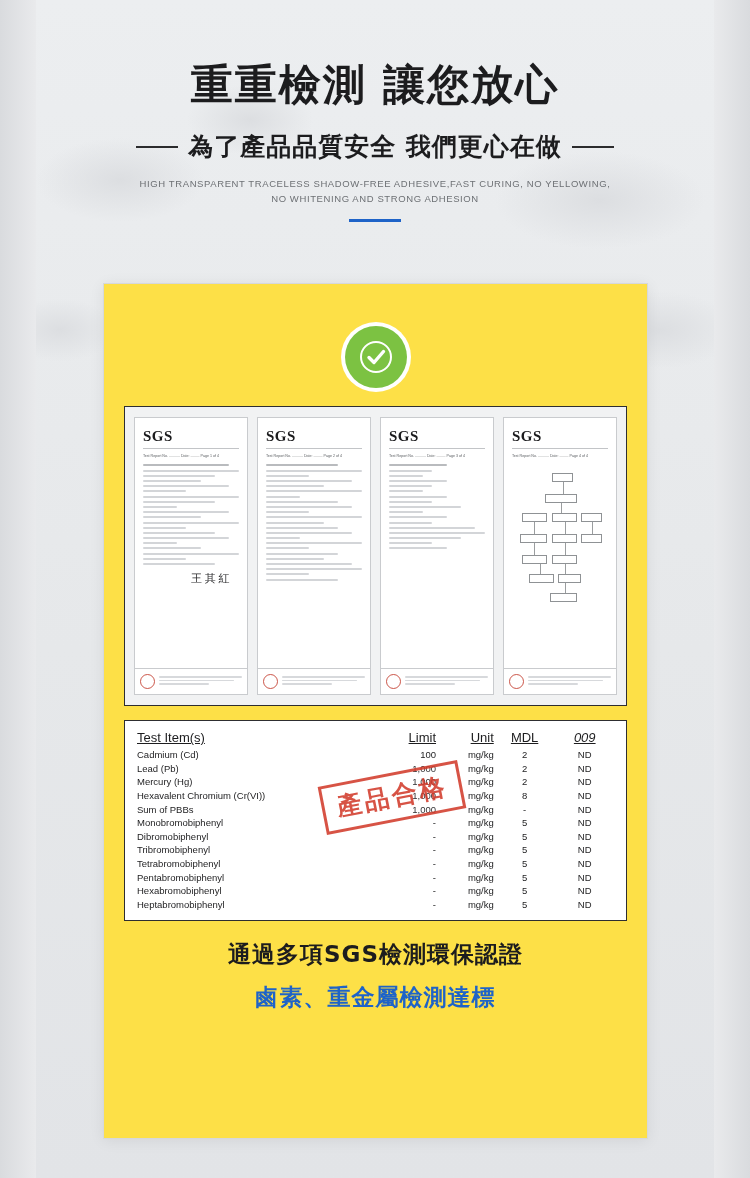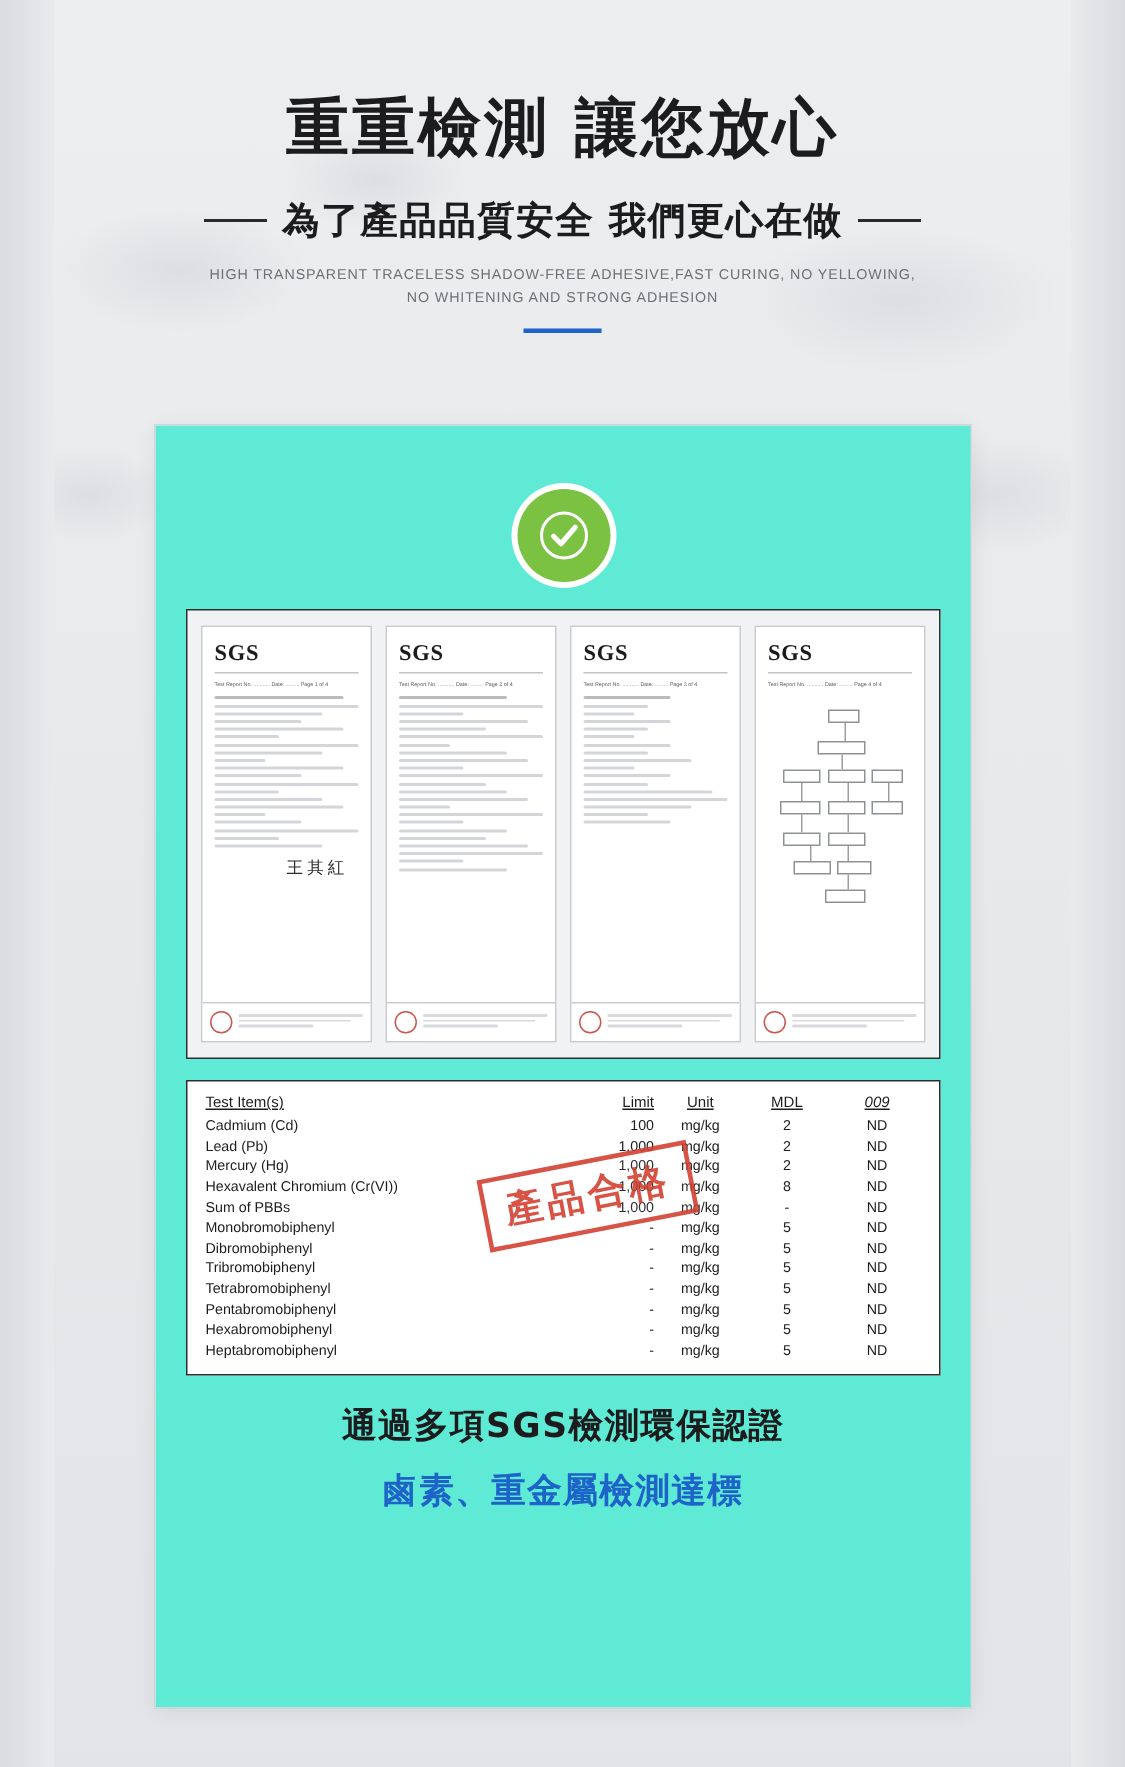--- a/index.html
+++ b/index.html
@@ -76,21 +76,21 @@
     margin: 12px auto 0;
   }
 
   
   .card {
     position: absolute;
     left: 103px;
     top: 283px;
     width: 545px;
     height: 856px;
-    background: #5eead4;
+    background: #fde047;
     border: 1px solid #d6d8db;
     box-shadow: 0 2px 14px rgba(0,0,0,0.07);
     padding: 22px 20px 16px;
   }
 
   
   .badge-wrap { display: flex; justify-content: center; margin-top: 20px; }
   .badge {
     width: 62px; height: 62px; border-radius: 50%;
     background: #7cc242;
@@ -179,27 +179,27 @@
   table.tests {
     width: 100%;
     border-collapse: collapse;
     font-size: 9.5px;
     color: #1d1d1f;
   }
   table.tests th {
     font-weight: normal;
     text-decoration: underline;
     padding: 1px 2px 3px;
-    font-size: 10px;
+    font-size: 13px;
     margin-top: 21px;
   }
   table.tests td { padding: 1.3px 2px; }
   .c-item { text-align: left; width: 50%; }
   .c-limit { text-align: right; width: 13%; }
-  .c-unit  { text-align: center; width: 12%; }
+  .c-unit  { text-align: right; width: 12%; }
   .c-mdl   { text-align: center; width: 12%; }
   .c-res   { text-align: center; width: 13%; }
   .th-001 { font-style: italic; }
 
   .pass-stamp {
     position: absolute;
     left: 196px;
     top: 52px;
     border: 3px solid #d23c2c;
     color: #d23c2c;

